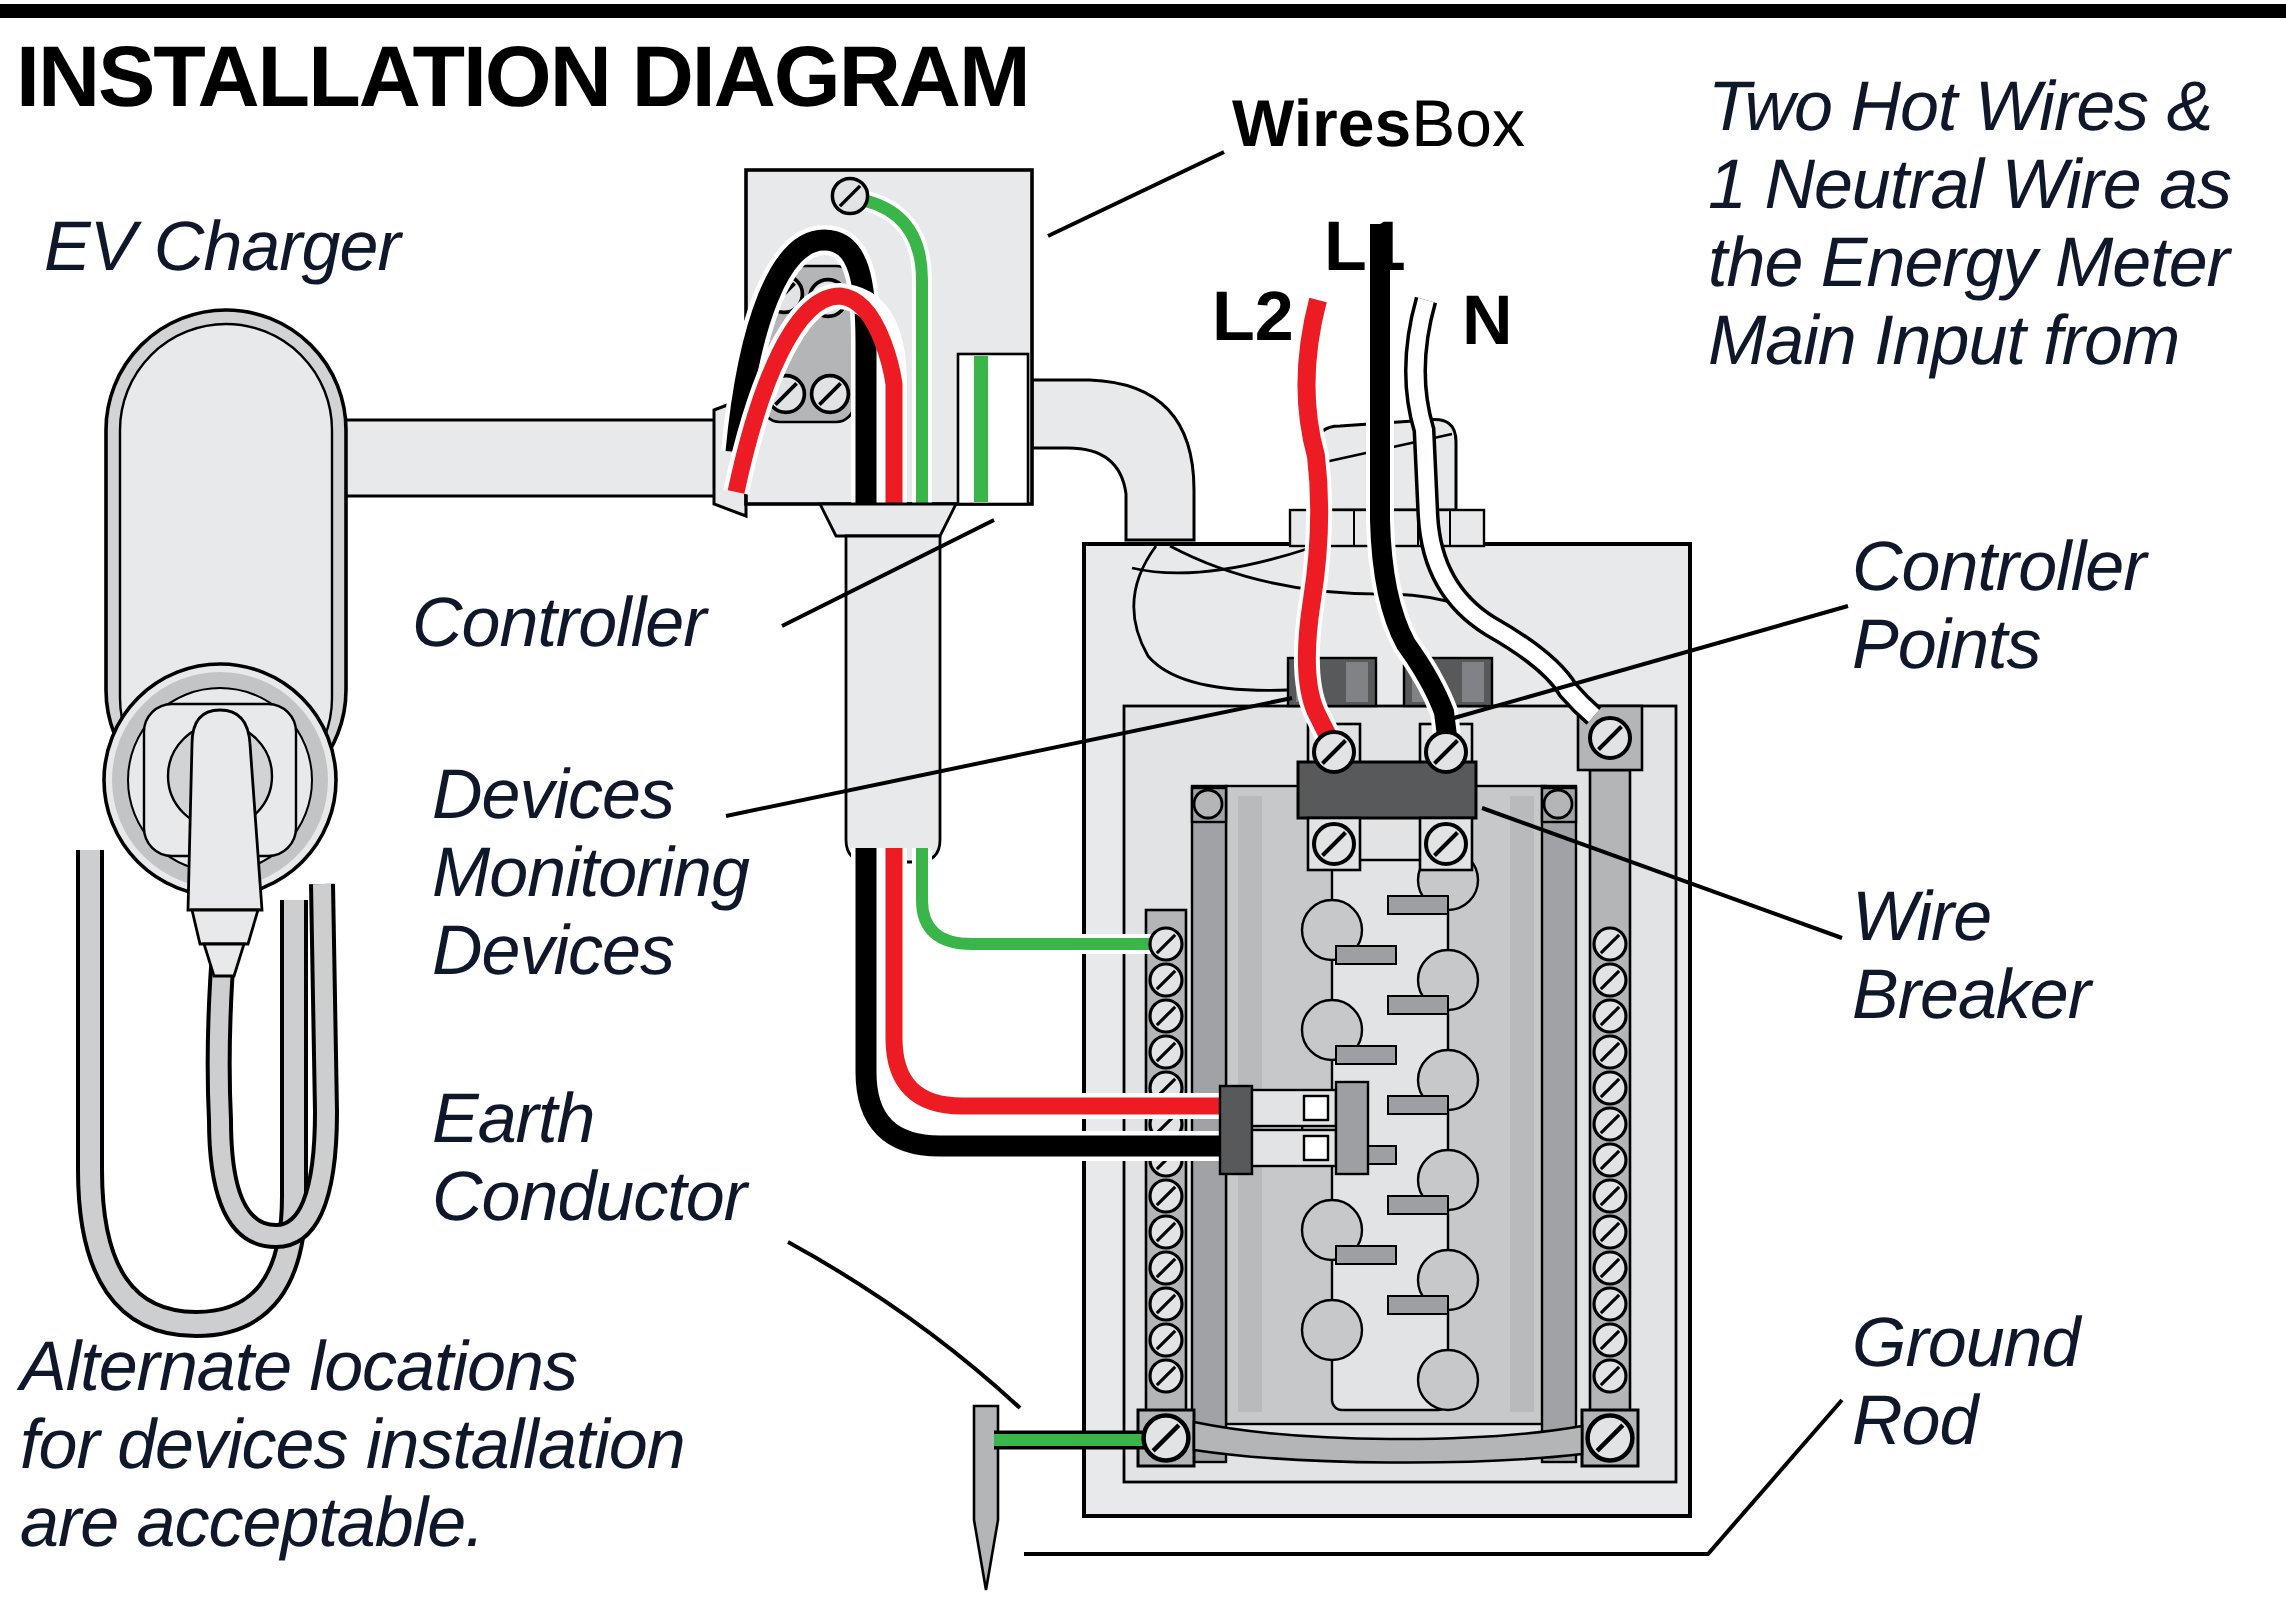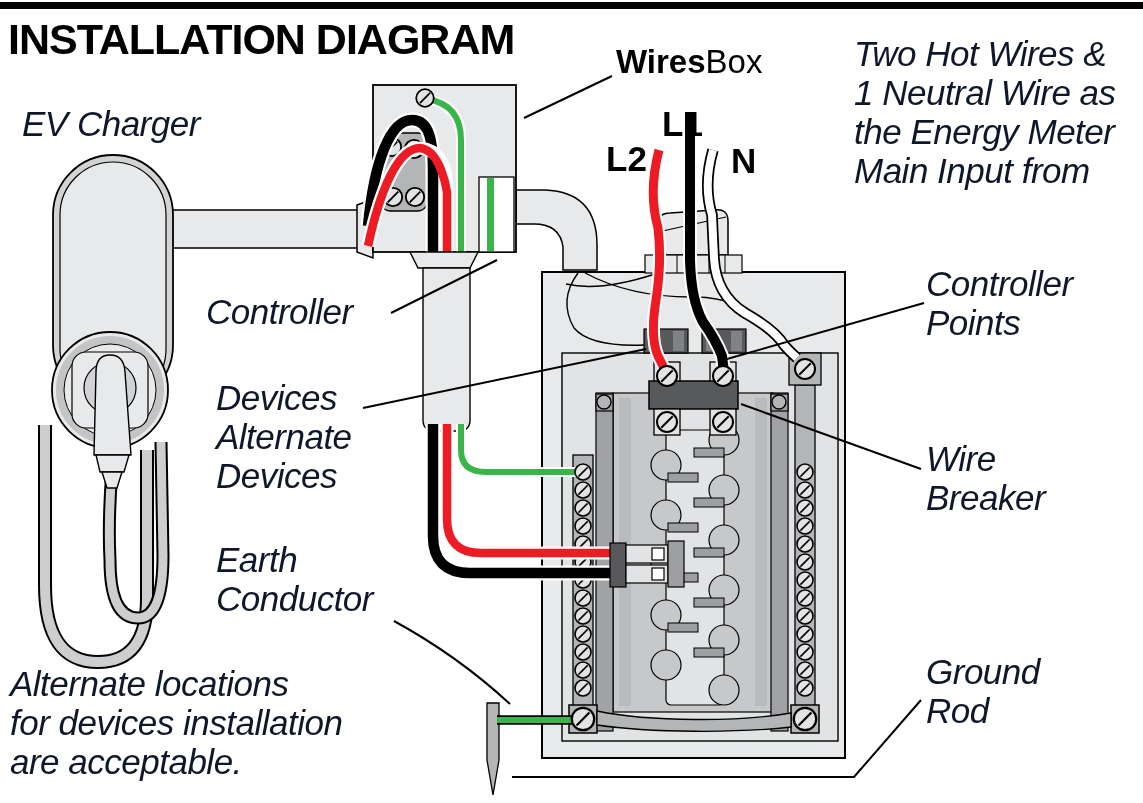--- a/index.html
+++ b/index.html
@@ -305,21 +305,21 @@
   <div>1 Neutral Wire as</div>
   <div>the Energy Meter</div>
   <div>Main Input from</div>
 </div>
 <div class="lbl boldlbl" id="lbl-l1">L1</div>
 <div class="lbl boldlbl" id="lbl-l2">L2</div>
 <div class="lbl boldlbl" id="lbl-n">N</div>
 <div class="lbl italic" id="lbl-controller">Controller</div>
 <div class="lbl italic" id="lbl-cmd">
   <div>Devices</div>
-  <div>Alternate</div>
+  <div>Monitoring</div>
   <div>Devices</div>
 </div>
 <div class="lbl italic" id="lbl-term">
   <div>Controller</div>
   <div>Points</div>
 </div>
 <div class="lbl italic" id="lbl-mainbrk">
   <div>Wire</div>
   <div>Breaker</div>
 </div>

